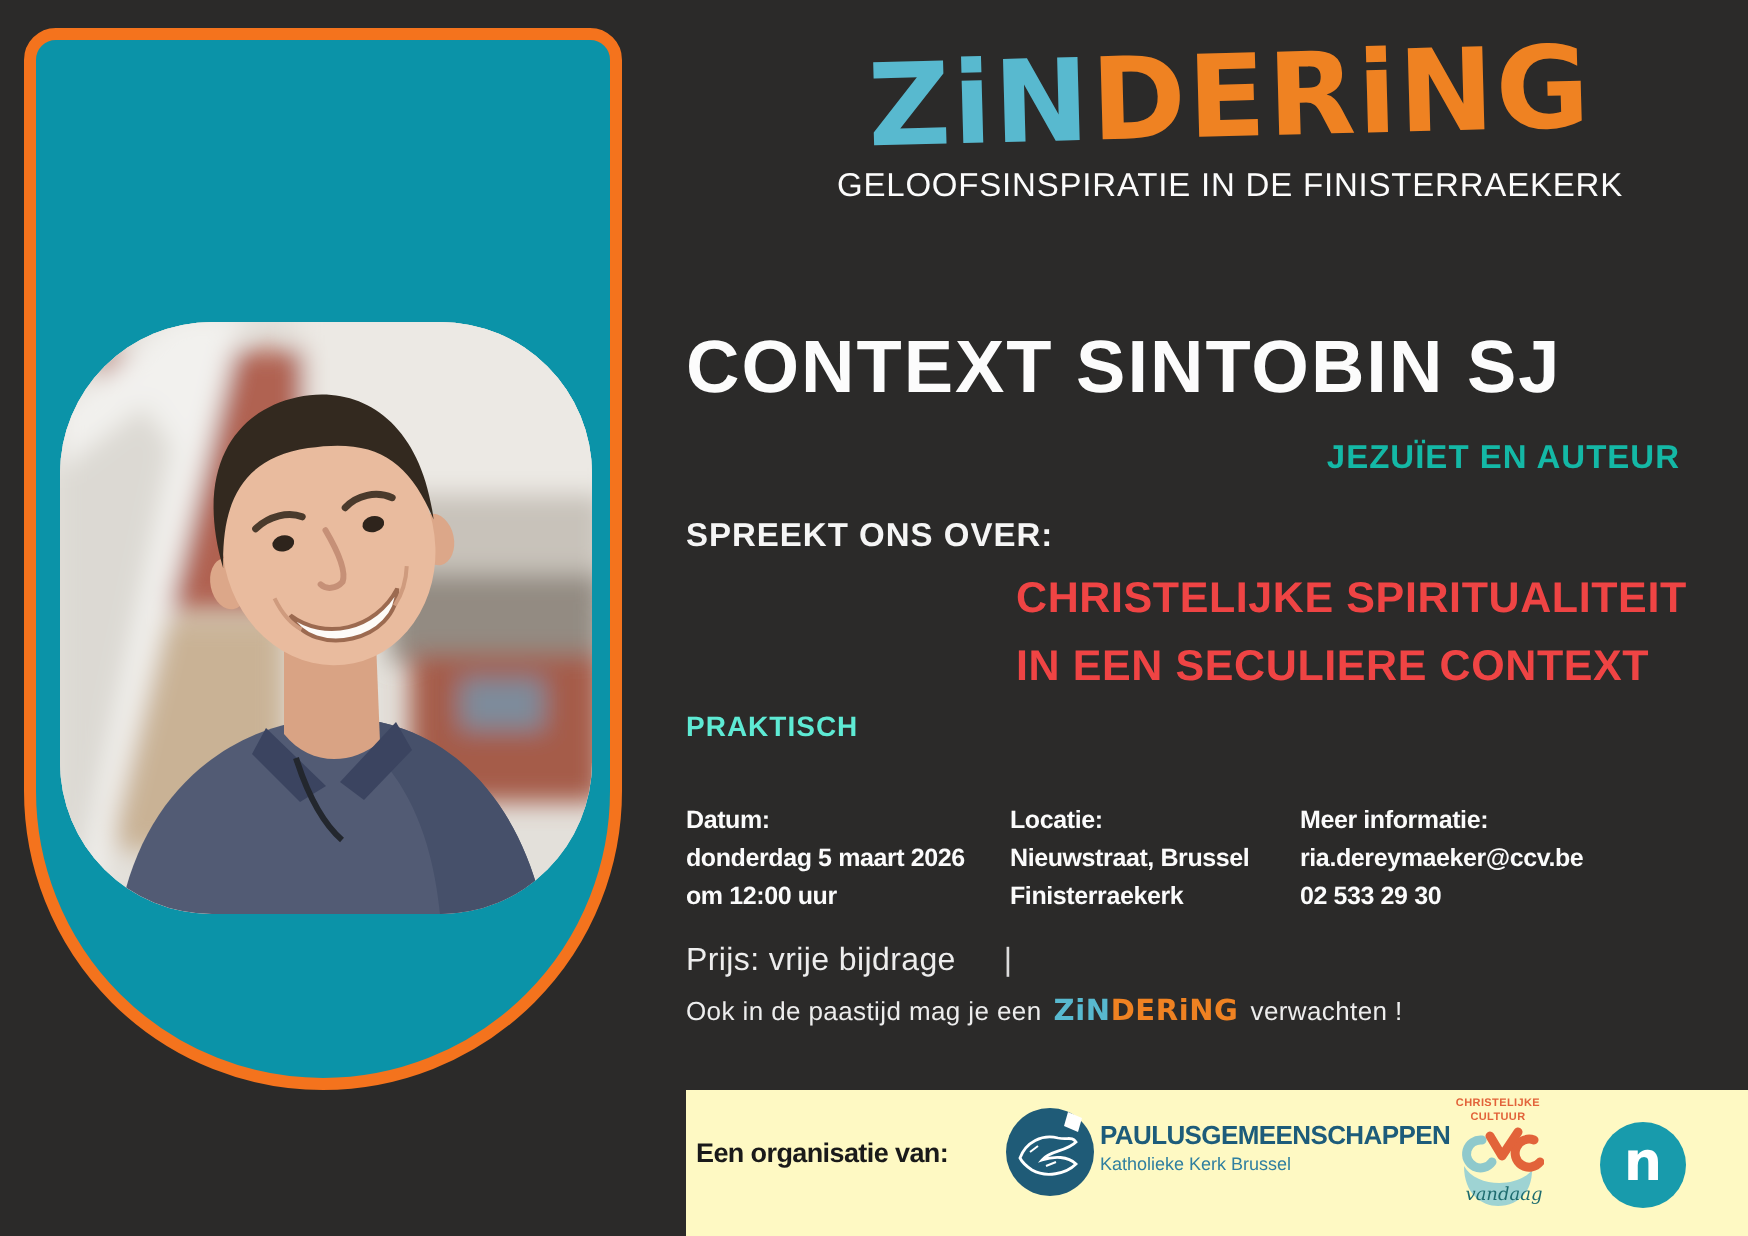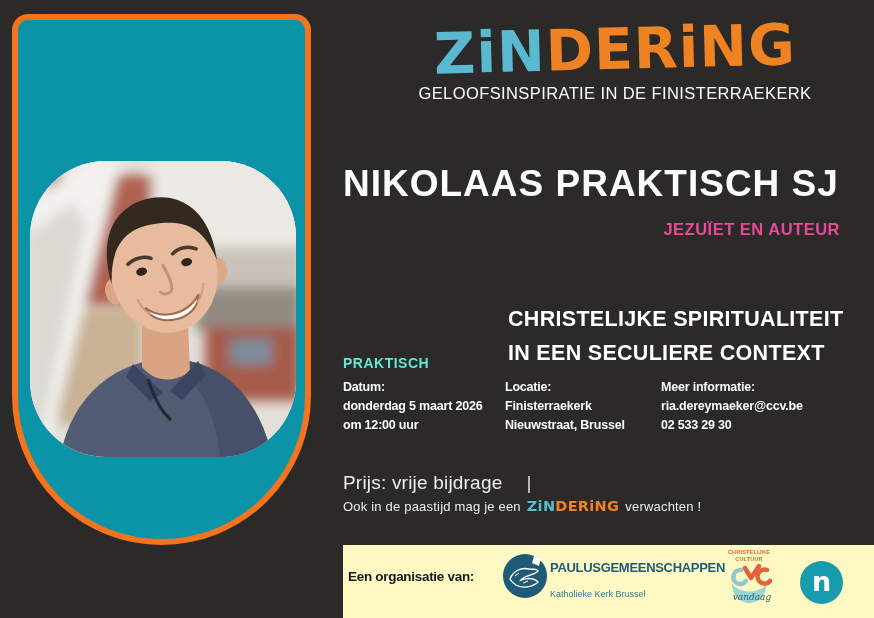--- a/index.html
+++ b/index.html
@@ -30,63 +30,63 @@
   .event-subtitle{
     margin-top:2px;color:#fcfcfc;font-weight:normal;font-size:16.5px;letter-spacing:.4px;
   }
   
   .speaker-name{
     position:absolute;left:343px;top:163px;width:497px;color:#fcfcfc;
     font-size:37px;font-weight:bold;letter-spacing:1px;white-space:nowrap;
   }
   .speaker-role{
     position:absolute;left:343px;top:220px;width:497px;text-align:right;
-    color:#ec4899;font-size:16.5px;font-weight:bold;letter-spacing:.5px;
+    color:#14b8a6;font-size:16.5px;font-weight:bold;letter-spacing:.5px;
   }
   .talk-intro{
     position:absolute;left:343px;top:259px;color:#f5f5f5;
     font-size:16.5px;font-weight:bold;letter-spacing:.5px;
   }
   .talk-title{
-    position:absolute;left:508px;top:283px;color:#ffffff;
-    font-size:21.5px;font-weight:bold;line-height:33.5px;letter-spacing:.3px;white-space:nowrap;margin-top:20px;
+    position:absolute;left:508px;top:283px;color:#ef4444;
+    font-size:21.5px;font-weight:bold;line-height:33.5px;letter-spacing:.3px;white-space:nowrap;
   }
   
   .practical-heading{
     position:absolute;left:343px;top:355px;color:#5eead4;
     font-size:14px;font-weight:bold;letter-spacing:.5px;
   }
   .pcol{
-    position:absolute;top:378px;color:#fbfbfb;font-size:12.5px;
+    position:absolute;top:401px;color:#fbfbfb;font-size:12.5px;
     font-weight:bold;line-height:19px;letter-spacing:-.2px;white-space:nowrap;
   }
   .pcol-1{left:343px;}
   .pcol-2{left:505px;}
-  .pcol-3{left:650px;margin-left:11px;}
+  .pcol-3{left:650px;}
   
   .price-line{
-    position:absolute;left:343px;top:472px;color:#ededed;font-size:19px;
+    position:absolute;left:343px;top:472px;color:#ededed;font-size:16px;
     letter-spacing:.2px;display:flex;align-items:flex-start;white-space:nowrap;
   }
   .price-sep{margin:0 26px 0 24px;color:#dcdcdc;}
   .teaser-line{
     position:absolute;left:343px;top:498px;color:#ededed;font-size:13px;
     letter-spacing:.2px;display:flex;align-items:baseline;gap:6px;white-space:nowrap;
   }
   .teaser-logo{font-family:"DejaVu Sans",sans-serif;font-weight:900;font-size:14.5px;letter-spacing:.3px;}
   
   .footer-bar{position:absolute;left:343px;top:545px;width:531px;height:73px;background:#fef9c3;}
   .footer-label{
     position:absolute;left:5px;top:24px;color:#1a1a1a;
     font-size:13.5px;font-weight:bold;letter-spacing:-.3px;white-space:nowrap;
   }
   .paulus-logo{position:absolute;left:160px;top:9px;width:44px;height:44px;}
   .paulus-text{position:absolute;left:207px;top:15px;white-space:nowrap;}
   .paulus-name{color:#1d5c7a;font-size:13px;font-weight:bold;letter-spacing:-.3px;}
-  .paulus-subtitle{color:#2f7fa0;font-size:9px;margin-top:14px;letter-spacing:0;}
+  .paulus-subtitle{color:#2f7fa0;font-size:9px;margin-top:2px;letter-spacing:0;}
   .ccv-logo{position:absolute;left:380px;top:4px;width:52px;text-align:center;}
   .ccv-line{color:#e2633a;font-size:5.5px;font-weight:bold;line-height:6.5px;letter-spacing:.2px;}
   .ccv-mark{display:block;margin:1px auto 0;}
   .n-logo{
     position:absolute;left:457px;top:16px;width:43px;height:43px;border-radius:50%;
     background:#189bac;color:#ffffff;text-align:center;
     font-family:"DejaVu Sans",sans-serif;font-weight:bold;font-size:27px;line-height:41px;
   }
 </style>
 </head>
@@ -140,38 +140,39 @@
     </svg>
   </div>
 
   <div class="logo-wrap">
     <div class="logo-text">
       <span class="logo-zin">ZiN</span><span class="logo-dering">DERiNG</span>
     </div>
     <div class="event-subtitle">GELOOFSINSPIRATIE IN DE FINISTERRAEKERK</div>
   </div>
 
-  <div class="speaker-name">NIKOLAAS PRAKTISCH SJ</div>
+  <div class="speaker-name">CONTEXT SINTOBIN SJ</div>
   <div class="speaker-role">JEZUÏET EN AUTEUR</div>
 
+  <div class="talk-intro">SPREEKT ONS OVER:</div>
   <div class="talk-title">
     <div>CHRISTELIJKE SPIRITUALITEIT</div>
     <div>IN EEN SECULIERE CONTEXT</div>
   </div>
 
   <div class="practical-heading">PRAKTISCH</div>
   <div class="pcol pcol-1">
     <div>Datum:</div>
     <div>donderdag 5 maart 2026</div>
     <div>om 12:00 uur</div>
   </div>
   <div class="pcol pcol-2">
     <div>Locatie:</div>
+    <div>Nieuwstraat, Brussel</div>
     <div>Finisterraekerk</div>
-    <div>Nieuwstraat, Brussel</div>
   </div>
   <div class="pcol pcol-3">
     <div>Meer informatie:</div>
     <div>ria.dereymaeker@ccv.be</div>
     <div>02 533 29 30</div>
   </div>
 
   <div class="price-line">
     <span>Prijs: vrije bijdrage</span>
     <span class="price-sep">|</span>

